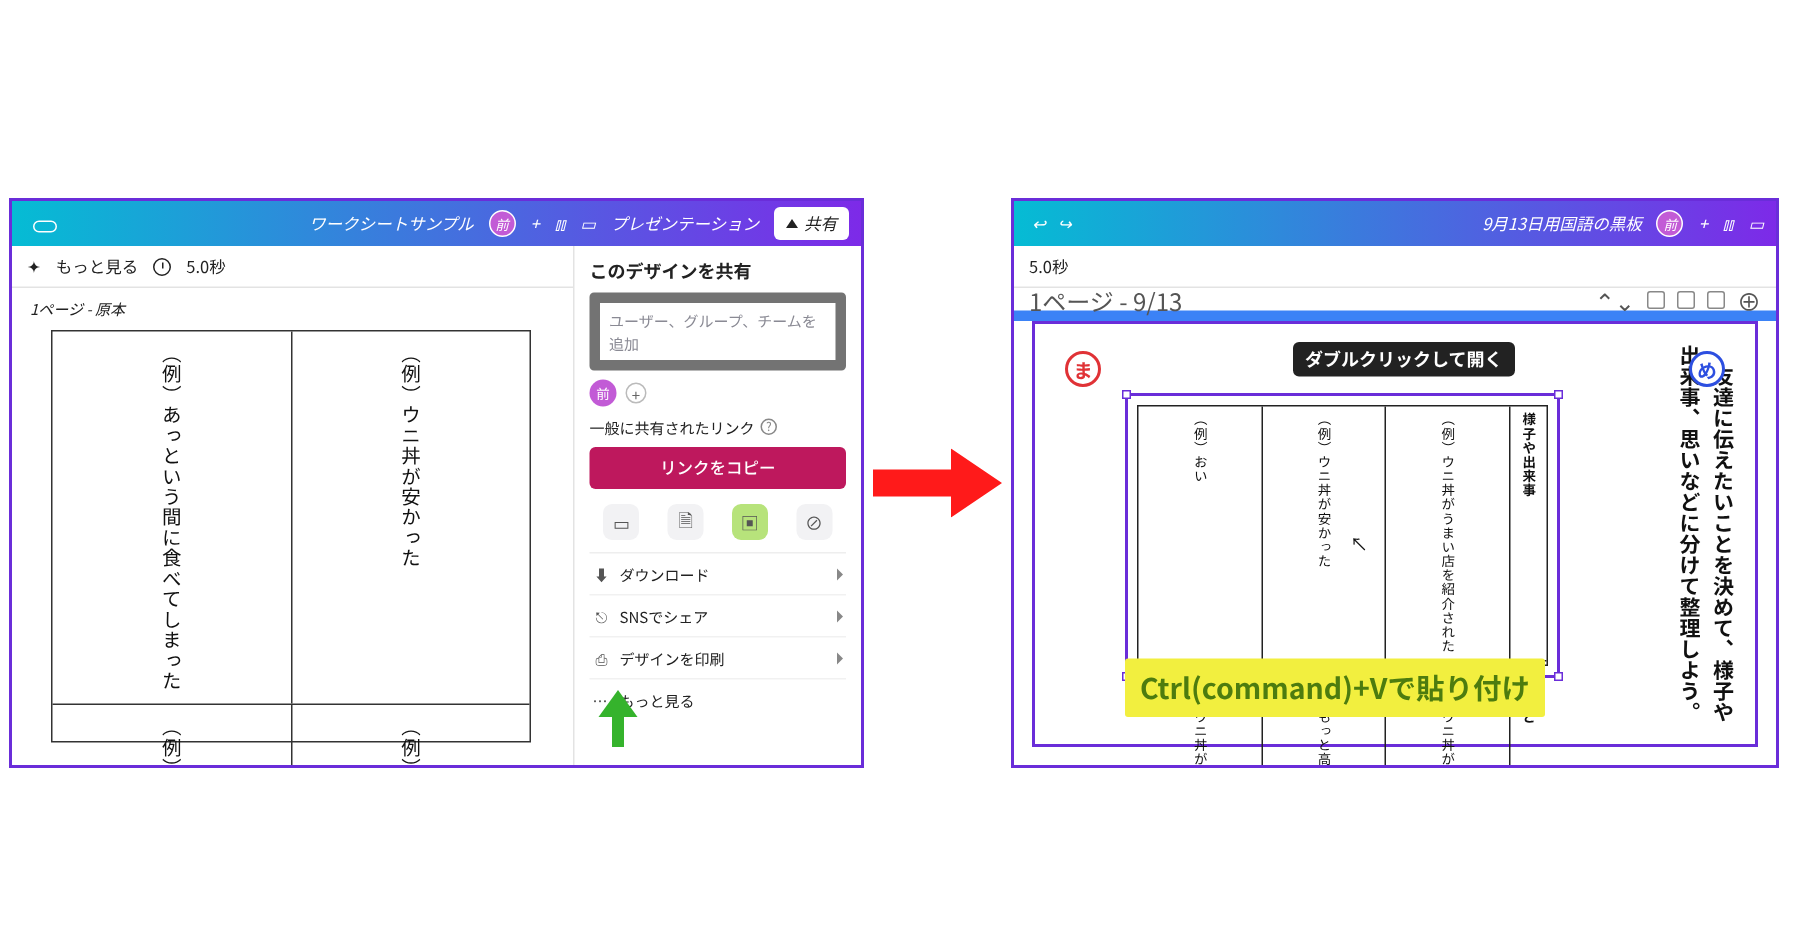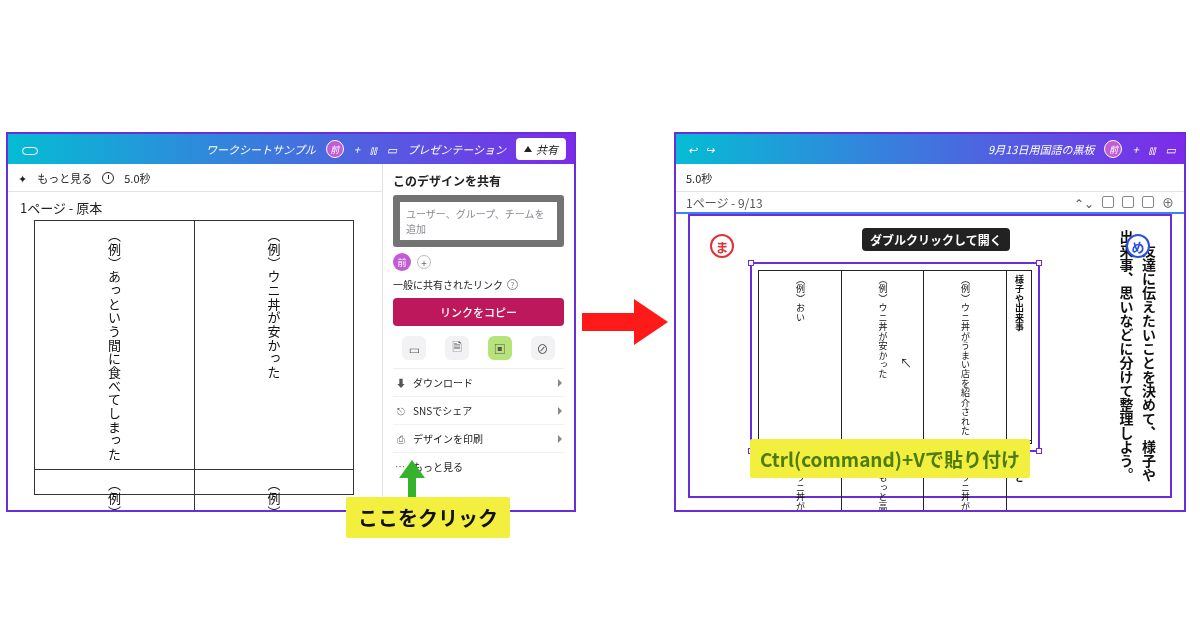--- a/index.html
+++ b/index.html
@@ -70,21 +70,21 @@
     height:28px; border-bottom:1px solid #e3e3e3; display:flex; align-items:center;
     gap:10px; padding:0 10px; font-size:11px; color:#222;
   }
   .duration-icon {
     width:12px;height:12px;border:1.3px solid #222;border-radius:50%;position:relative;
   }
   .duration-icon::after {
     content:"";position:absolute;left:5px;top:2px;width:1px;height:4px;background:#222;
   }
   .page-label {
-    font-size:13px; color:#222; padding:6px 12px;
+    font-size:10px; color:#222; padding:6px 12px;font-style:italic;
   }
   .left-canvas-wrap {
     position:absolute; left:26px; top:86px; width:320px; height:275px;
     border:1px solid #333;
     display:flex; flex-direction:column;
   }
   .ws-row { flex:1; display:flex; }
   .ws-row + .ws-row { border-top:1px solid #333; }
   .ws-cell { flex:1; padding:8px 10px; display:flex; justify-content:center; }
   .ws-cell + .ws-cell { border-left:1px solid #333; }
@@ -176,22 +176,22 @@
     border:2px solid #6a2dd9;
     background:#fff;
     overflow:hidden;
   }
   .right-subbar {
     height:28px; border-bottom:1px solid #e3e3e3; display:flex; align-items:center;
     padding:0 10px; font-size:11px; color:#222;
   }
   .page-tools {
     height:22px; display:flex; align-items:center; justify-content:space-between;
-    padding:0 10px; font-size:12px; color:#555;
-    border-bottom:2px solid #3b82f6;
+    padding:0 10px; font-size:16px; color:#555;
+    border-bottom:7px solid #3b82f6;
   }
   .tool-icons { display:flex; gap:8px; align-items:center; }
   .tool-ico { width:12px;height:12px;border:1px solid #888;border-radius:2px;}
   .canvas-outer {
     position:absolute; left:12px; top:80px; right:12px; bottom:12px;
     border:2px solid #6a2dd9;
   }
   .canvas-page {
     position:absolute; inset:8px;
     background:#fff;
@@ -333,21 +333,20 @@
             </span>
         </div>
       </div>
     </div>
   </div>
 
   <div class="green-arrow">
     <div class="head"></div>
       <div class="stem"></div>
   </div>
-  <div class="callout-click">ここをクリック</div>
 
   <div class="big-arrow">
     <svg viewBox="0 0 86 46">
       <polygon points="0,14 52,14 52,0 86,23 52,46 52,32 0,32" fill="#ff1a1a"></polygon>
     </svg>
   </div>
 
   <div class="right-win">
     <div class="topbar">
       <span style="margin-right:auto;margin-left:4px;display:flex;gap:8px;">

